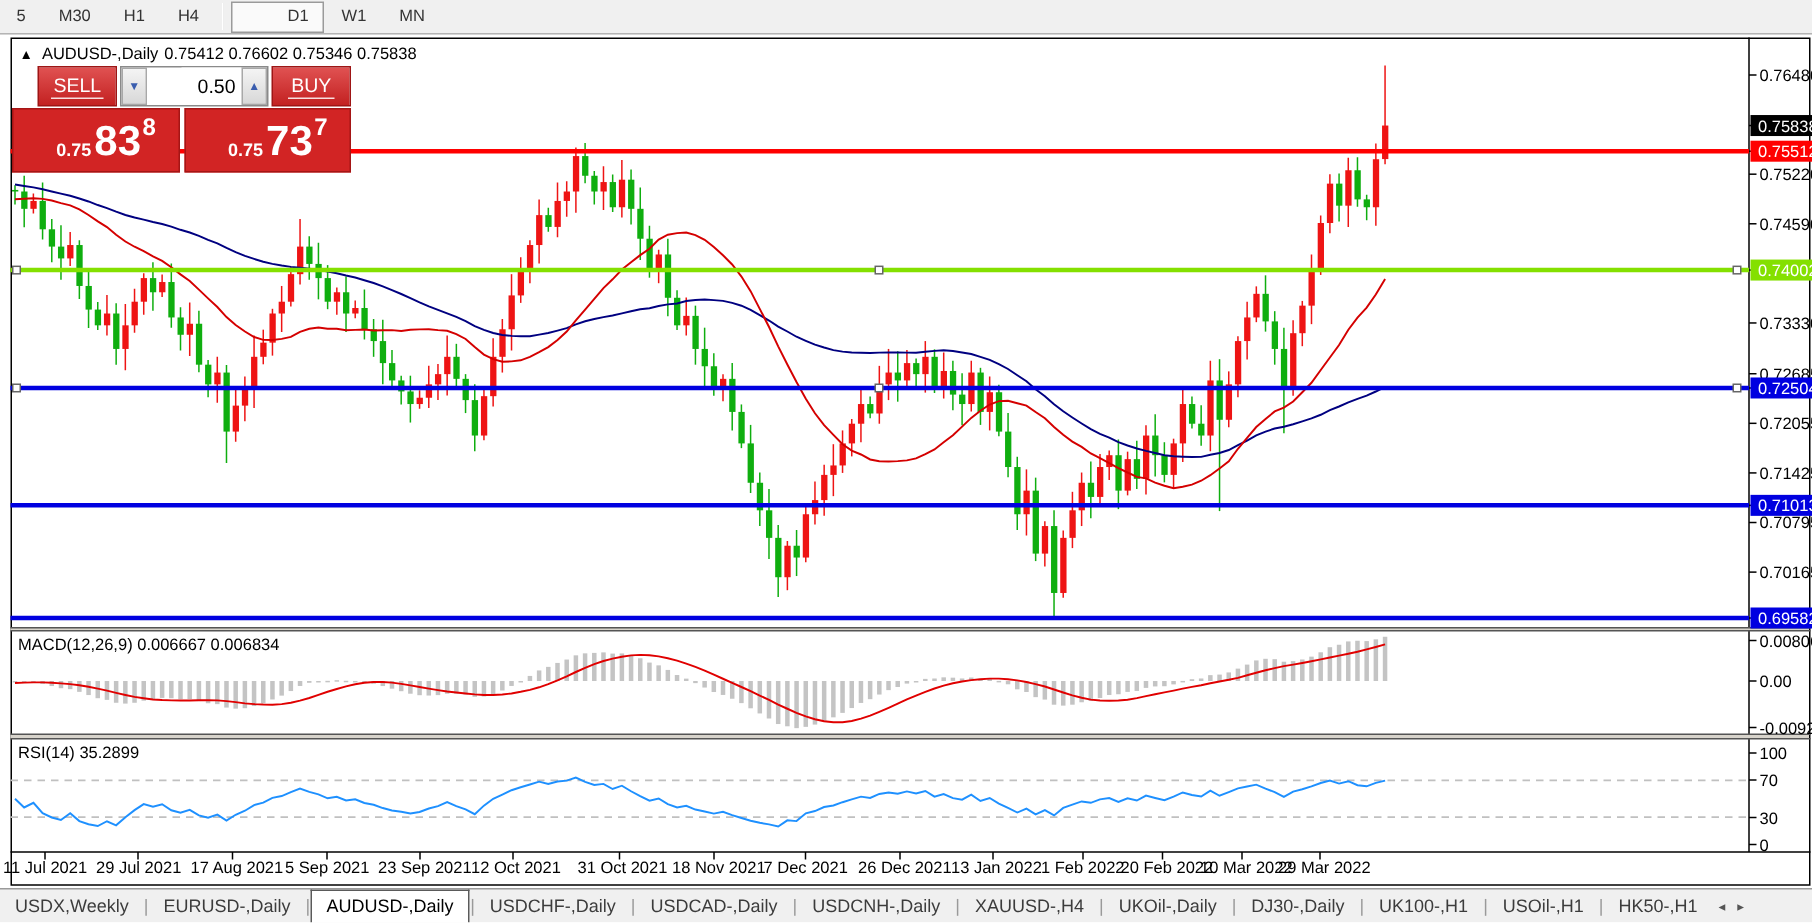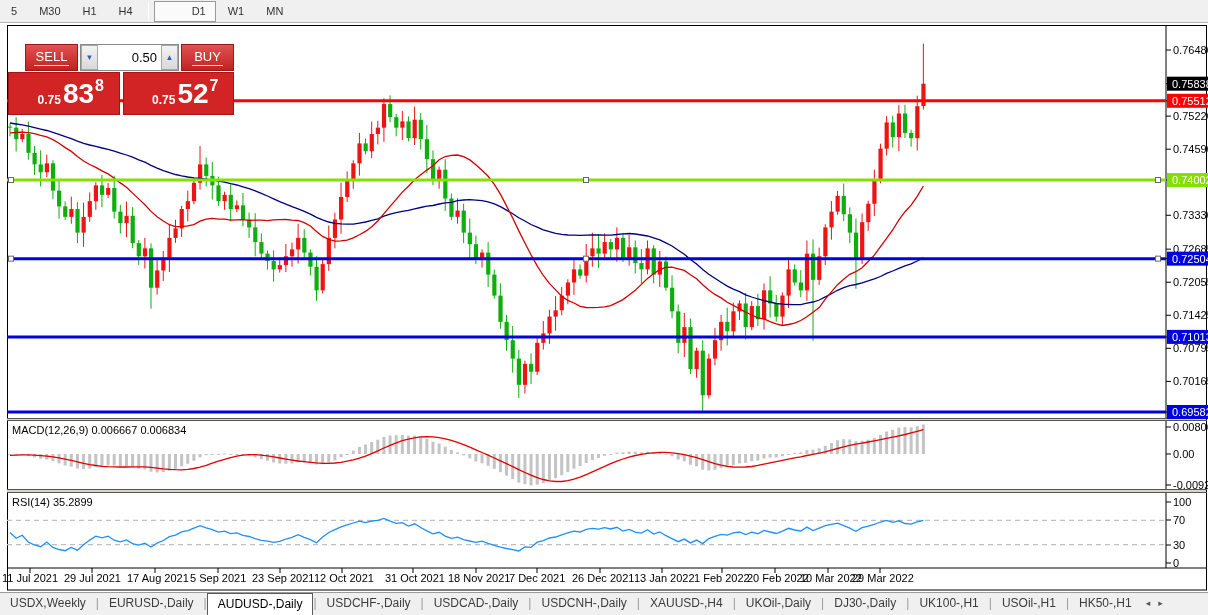--- a/index.html
+++ b/index.html
@@ -39,21 +39,21 @@
   .quote + .quote { margin-left:3px; }
   .q-small { font-size:12px; font-weight:bold; margin-right:2px; margin-bottom:4px;padding-left:14px; }
   .q-big { font-size:28px; font-weight:bold; line-height:34px; }
   .q-sup { font-size:16px; font-weight:bold; margin-left:1px; margin-bottom:16px; }
 
   
   .ind-label { position:absolute; left:12px; font-size:11px; color:#000; z-index:10; }
 
   
   #tabbar { position:absolute; left:0; top:592px; width:1208px; height:23px; background:#f0f0f0;
-    border-top:1px solid #9a9a9a; display:flex; align-items:flex-start; z-index:30; font-size:12px; }
+    border-top:1px solid #9a9a9a; display:flex; align-items:center; z-index:30; font-size:12px; }
   .tab { padding:3px 10px 4px 10px; color:#3c3c3c; white-space:nowrap; cursor:pointer; }
   .tab.active { background:#fff; border:1px solid #5a5a5a; border-bottom:1px solid #fff; color:#000; margin-bottom:0; }
   .tab-sep { color:#9a9a9a; padding:3px 0 4px 0; }
   .tab-nav { color:#555; font-size:9px; padding:5px 4px; cursor:pointer; }
 </style>
 </head>
 <body>
 
 <div id="app">
 
@@ -628,20 +628,23 @@
       <line x1="722" y1="568" x2="722" y2="573" stroke="#000" stroke-width="1"></line>
       <text x="694" y="582" font-size="11" fill="#000" font-family="Liberation Sans, sans-serif">1 Feb 2022</text>
       <line x1="775" y1="568" x2="775" y2="573" stroke="#000" stroke-width="1"></line>
       <text x="747" y="582" font-size="11" fill="#000" font-family="Liberation Sans, sans-serif">20 Feb 2022</text>
       <line x1="828" y1="568" x2="828" y2="573" stroke="#000" stroke-width="1"></line>
       <text x="800" y="582" font-size="11" fill="#000" font-family="Liberation Sans, sans-serif">10 Mar 2022</text>
       <line x1="880" y1="568" x2="880" y2="573" stroke="#000" stroke-width="1"></line>
       <text x="852" y="582" font-size="11" fill="#000" font-family="Liberation Sans, sans-serif">29 Mar 2022</text>
     </svg>
 
+  <div id="chart-title">
+    <span class="tri">▲</span><span>AUDUSD-,Daily</span><span>0.75412 0.76602 0.75346 0.75838</span>
+  </div>
 
   <div id="trade-panel">
     <div id="tp-row1">
       <div class="tp-btn">
           <span class="lbl">SELL</span>
         </div>
       <div id="tp-vol">
         <div class="spin-btn">
             <span>▼</span>
           </div>
@@ -655,21 +658,21 @@
         </div>
     </div>
     <div id="tp-row2">
       <div class="quote">
         <span class="q-small">0.75</span>
           <span class="q-big">83</span>
           <span class="q-sup">8</span>
       </div>
       <div class="quote">
         <span class="q-small">0.75</span>
-          <span class="q-big">52</span>
+          <span class="q-big">73</span>
           <span class="q-sup">7</span>
       </div>
     </div>
   </div>
 
   <div class="ind-label" style="top:424px">MACD(12,26,9) 0.006667 0.006834</div>
   <div class="ind-label" style="top:496px">RSI(14) 35.2899</div>
 
   <div id="tabbar">
       <div class="tab">USDX,Weekly</div>

